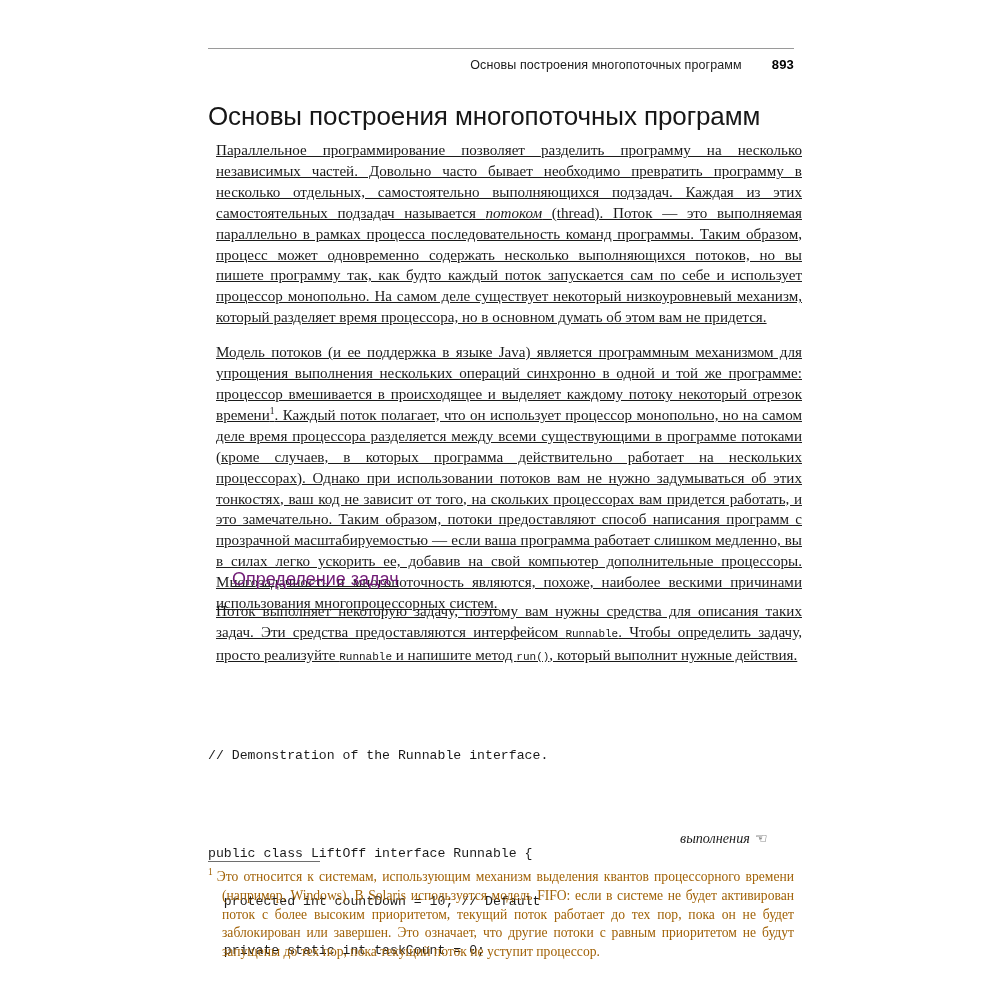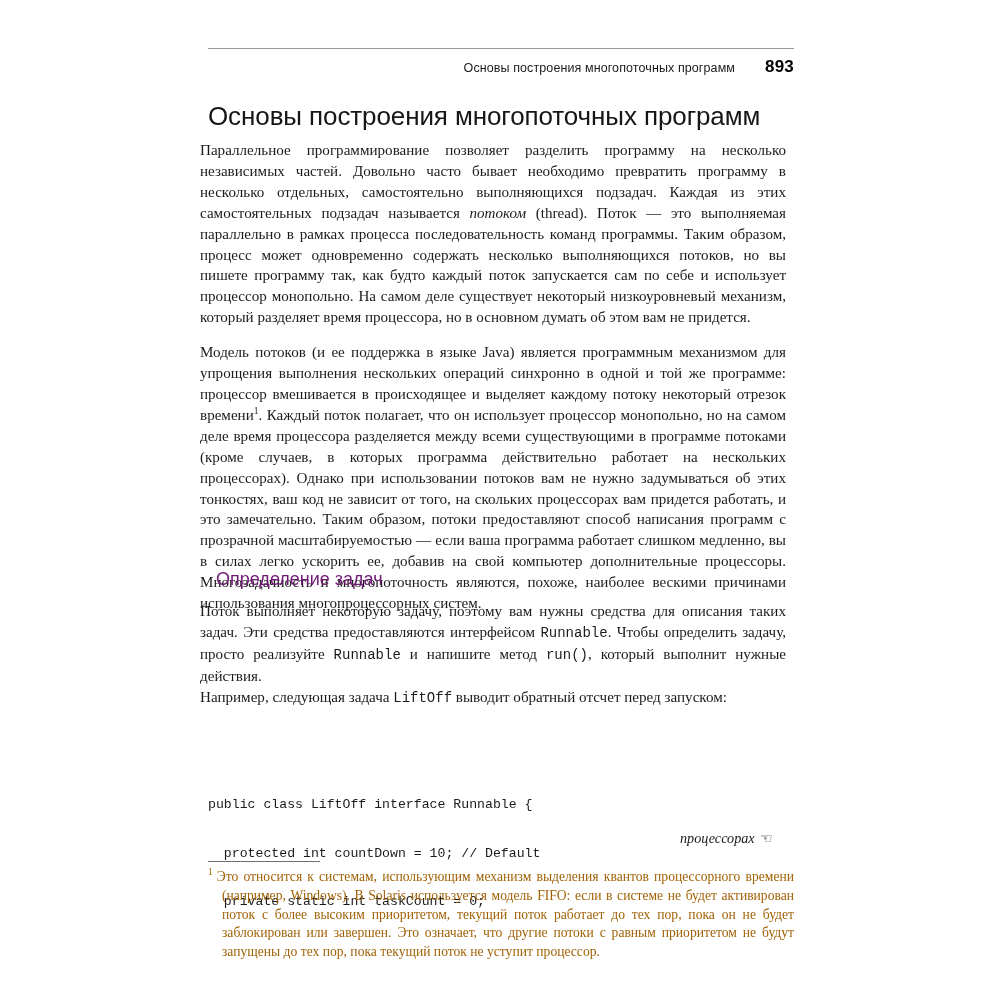--- a/index.html
+++ b/index.html
@@ -37,21 +37,21 @@
     align-items: baseline;
     justify-content: flex-end;
     font-family: "Liberation Sans", "DejaVu Sans", sans-serif;
   }
   .running-head-title {
     font-size: 12.5px;
     color: #1b1b1b;
     letter-spacing: 0.1px;
   }
   .running-head-page {
-    font-size: 17px;
+    font-size: 13px;
     font-weight: bold;
     margin-left: 30px;
     color: #000000;
     letter-spacing: 0.2px;
   }
 
   
   .chapter-title {
     position: absolute;
     left: 208px;
@@ -70,38 +70,39 @@
     font-size: 18px;
     font-weight: normal;
     color: #701a75;
     margin: 0 0 11px 16px;
     letter-spacing: 0px;
   }
 
   
   .body-block {
     position: absolute;
-    left: 200px;
+    left: 216px;
     width: 586px;
+    text-decoration: underline;
   }
   p.para {
     margin: 0 0 14px 0;
     font-size: 15.1px;
     line-height: 20.9px;
     text-align: justify;
     text-justify: inter-word;
     hyphens: manual;
     color: #1b1b1b;
   }
   p.para:last-child { margin-bottom: 0; }
 
   .it { font-style: italic; }
   .mono-inline {
     font-family: "Liberation Mono", "DejaVu Sans Mono", monospace;
-    font-size: 14px;
+    font-size: 11px;
   }
   sup.fn {
     font-size: 9.5px;
     vertical-align: super;
     line-height: 0;
   }
 
   
   .code-block {
     position: absolute;
@@ -183,36 +184,34 @@
   </div>
 
   <div class="body-block" style="top:569px;">
 
     <h2 class="section-title">Определение задач</h2>
 
     <p class="para"><span>Поток выполняет некоторую задачу, поэтому вам нужны средства для описания таких задач. Эти средства предоставляются интерфейсом </span><span class="mono-inline">Runnable</span><span>. Чтобы определить задачу, просто реализуйте </span><span class="mono-inline">Runnable</span><span> и напишите метод </span><span class="mono-inline">run()</span><span>, который выполнит нужные действия.</span></p>
 
   </div>
 
-  <div class="body-block" style="top:687px;">
-    <p class="para" style="margin-bottom:0;"><span>Например, следующая задача </span><span class="mono-inline">LiftOff</span><span> выводит обратный отсчет перед запуском:</span></p>
-  </div>
 
   <div class="code-block" style="top:716px;">
+    <div class="code-line">// Demonstration of the Runnable interface.</div>
     <div class="code-line"></div>
     <div class="code-line">public class LiftOff interface Runnable {</div>
     <div class="code-line">  protected int countDown = 10; // Default</div>
     <div class="code-line">  private static int taskCount = 0;</div>
     
     
     
   </div>
 
   <div class="continuation" style="left:680px; top:830px;">
-    <span>процессорах</span><span class="glyph">☞</span>
+    <span>выполнения</span><span class="glyph">☞</span>
   </div>
 
   <div class="footnote-rule"></div>
   <div class="footnote">
     <span class="footnote-body"><span class="footnote-marker">1</span><span>Это относится к системам, использующим механизм выделения квантов процессорного времени (например, Windows). В Solaris используется модель FIFO: если в системе не будет активирован поток с более высоким приоритетом, текущий поток работает до тех пор, пока он не будет заблокирован или завершен. Это означает, что другие потоки с равным приоритетом не будут запущены до тех пор, пока текущий поток не уступит процессор.</span></span>
   </div>
 
 </div>
 
 </body></html>

